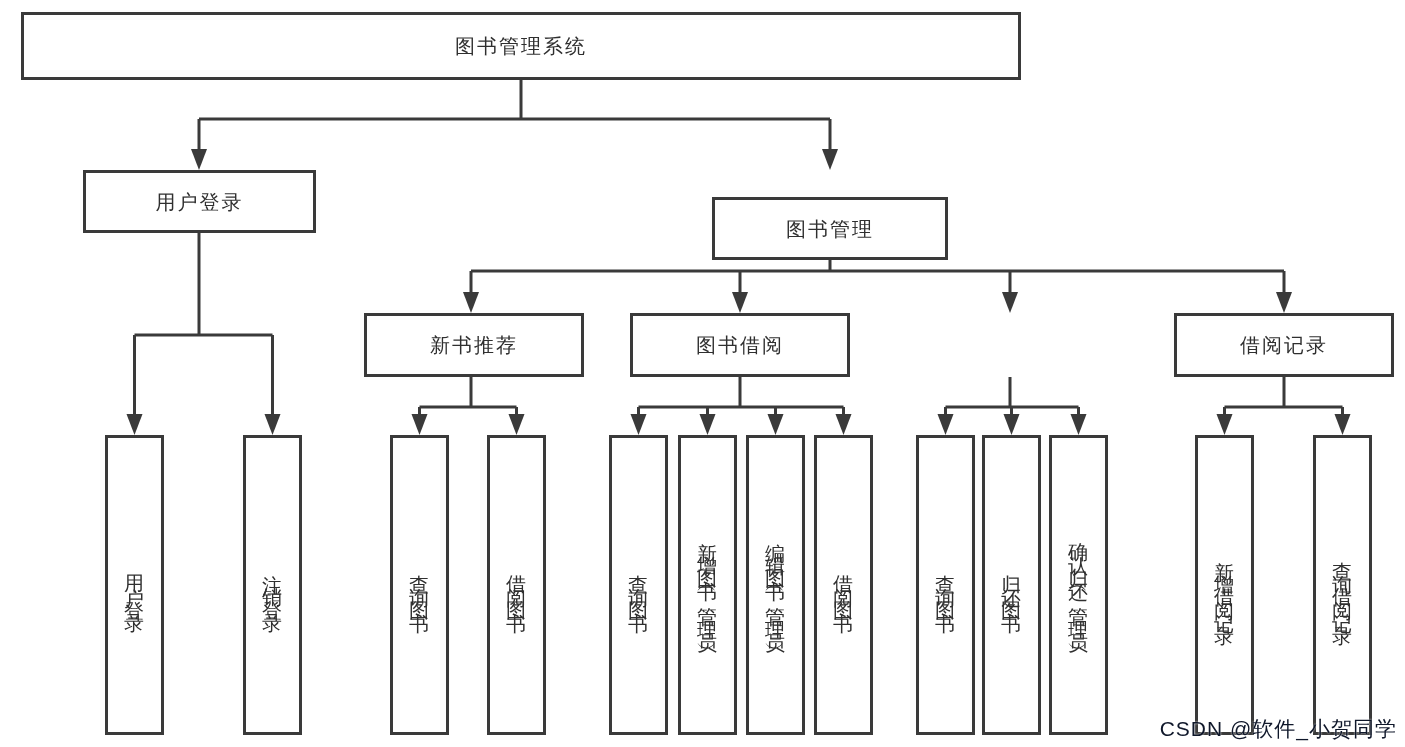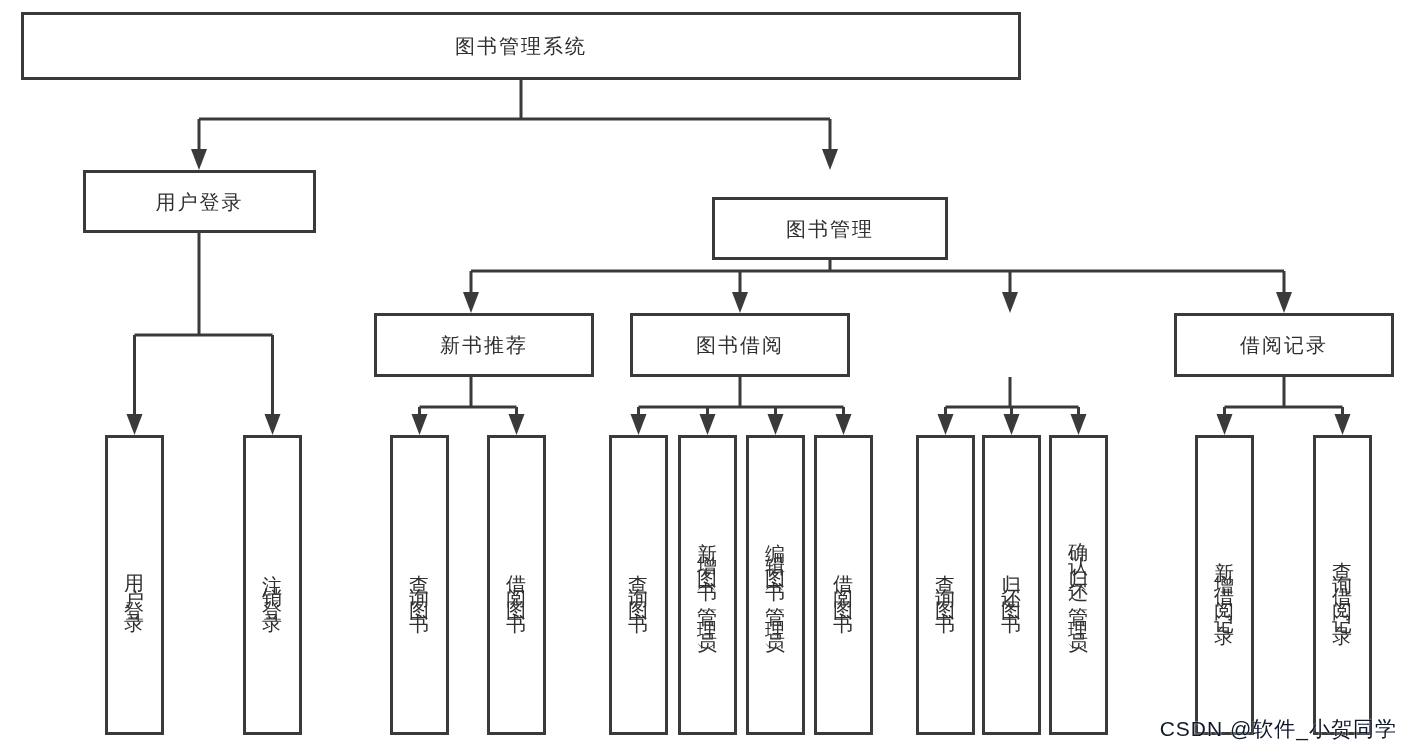--- a/index.html
+++ b/index.html
@@ -29,21 +29,21 @@
     letter-spacing:13px;
     white-space:nowrap;
   }
   
   .n-root{left:21px;top:12px;width:1000px;height:68px;}
   
   .n-login{left:83px;top:170px;width:233px;height:63px;}
   .n-mgmt{left:712px;top:170px;width:236px;height:63px;margin-top:27px;}
   
   .n-l3{top:313px;width:220px;height:64px;}
-  .n-recommend{left:374px;}
+  .n-recommend{left:364px;}
   .n-borrow{left:630px;}
   .n-current{left:900px;}
   .n-records{left:1174px;}
   
   .leaf{top:435px;width:59px;height:300px;}
   .l-a1{left:105px;} .l-a2{left:243px;}
   .l-b1{left:390px;} .l-b2{left:487px;}
   .l-c1{left:609px;} .l-c2{left:678px;} .l-c3{left:746px;} .l-c4{left:814px;}
   .l-d1{left:916px;} .l-d2{left:982px;} .l-d3{left:1049px;}
   .l-e1{left:1195px;} .l-e2{left:1313px;}

